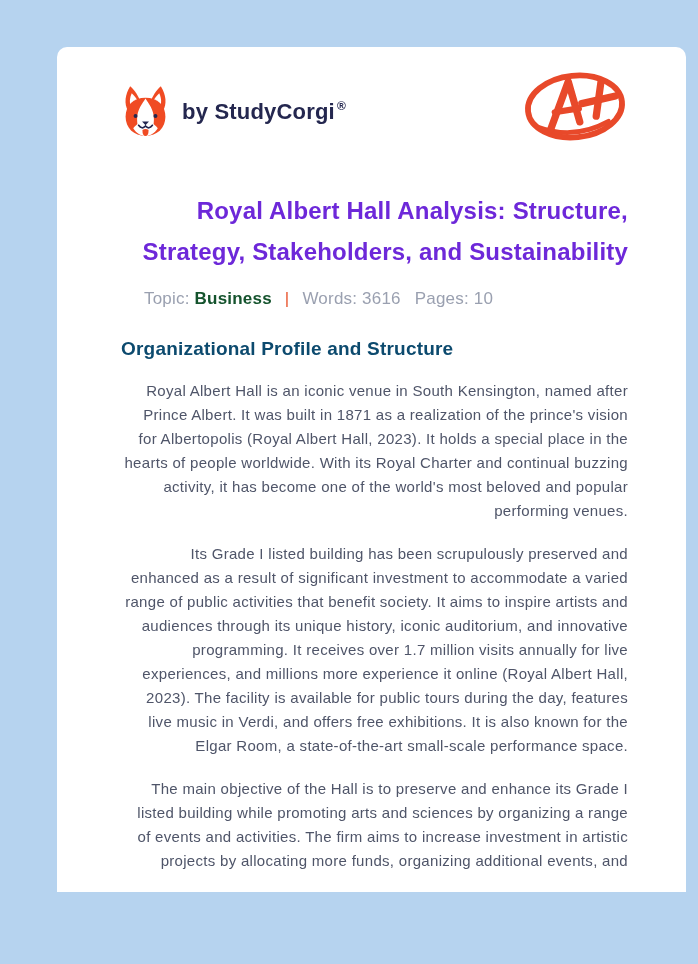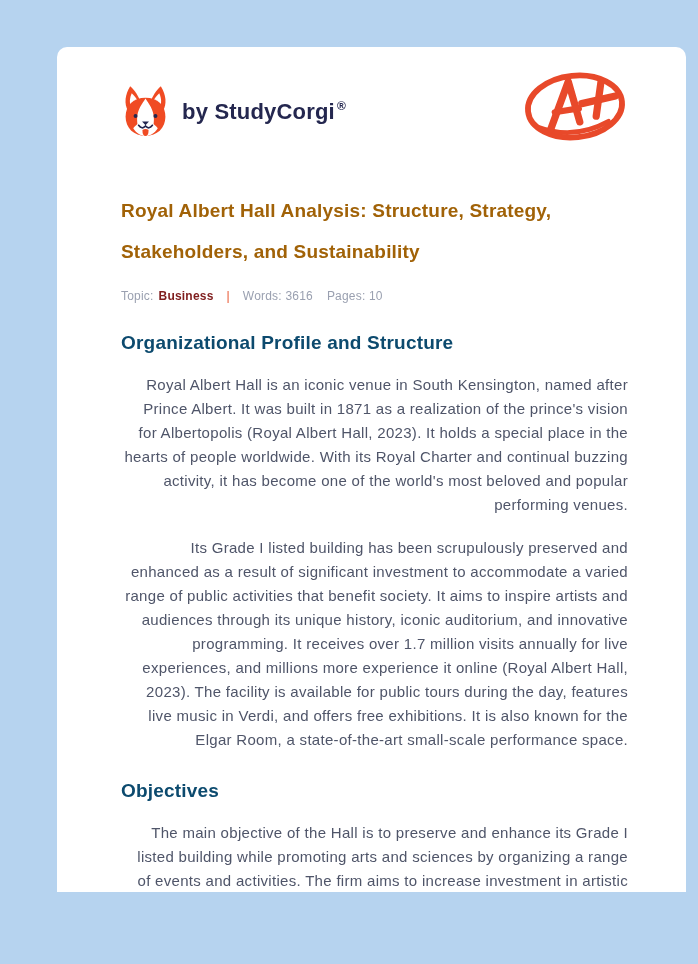--- a/index.html
+++ b/index.html
@@ -51,38 +51,40 @@
   .brand-reg {
     font-size: 12px;
     font-weight: bold;
     color: #24274f;
     vertical-align: super;
     margin-left: 2px;
   }
   .grade-badge { width: 106px; height: 79px; display: block; margin-top: -10px; }
   
   .doc-title {
-    font-size: 19px;
+    font-size: 24px;
     line-height: 41px;
     font-weight: bold;
-    color: #a16207;
+    color: #6d28d9;
     letter-spacing: 0.2px;
     margin-bottom: 17px;
     max-width: 510px;
+    text-align: right;
   }
   .meta-row {
     display: flex;
     align-items: center;
-    font-size: 12px;
+    font-size: 17px;
     color: #9aa0b0;
     letter-spacing: 0.2px;
     margin-bottom: 29px;
+    margin-left: 23px;
   }
   .meta-topic-label { color: #9aa0b0; }
-  .meta-topic-value { color: #7f1d1d; font-weight: bold; margin-left: 5px; }
+  .meta-topic-value { color: #14532d; font-weight: bold; margin-left: 5px; }
   .meta-sep { color: #e8542e; margin: 0 13px; }
   .meta-words { margin-right: 14px; }
   
   .section-heading {
     font-size: 19px;
     font-weight: bold;
     color: #0c4a6e;
     letter-spacing: 0.2px;
     margin: 28px 0 19px 0;
   }
@@ -151,17 +153,16 @@
       <span class="meta-topic-value">Business</span>
       <span class="meta-sep">|</span>
       <span class="meta-words">Words: 3616</span>
       <span class="meta-pages">Pages: 10</span>
     </div>
 
     <h2 class="section-heading" style="margin-top:0;">Organizational Profile and Structure</h2>
     <p class="body-para">Royal Albert Hall is an iconic venue in South Kensington, named after Prince Albert. It was built in 1871 as a realization of the prince's vision for Albertopolis (Royal Albert Hall, 2023). It holds a special place in the hearts of people worldwide. With its Royal Charter and continual buzzing activity, it has become one of the world's most beloved and popular performing venues.</p>
     <p class="body-para">Its Grade I listed building has been scrupulously preserved and enhanced as a result of significant investment to accommodate a varied range of public activities that benefit society. It aims to inspire artists and audiences through its unique history, iconic auditorium, and innovative programming. It receives over 1.7 million visits annually for live experiences, and millions more experience it online (Royal Albert Hall, 2023). The facility is available for public tours during the day, features live music in Verdi, and offers free exhibitions. It is also known for the Elgar Room, a state-of-the-art small-scale performance space.</p>
 
-    <h2 class="section-heading">Objectives</h2>
     <p class="body-para">The main objective of the Hall is to preserve and enhance its Grade I listed building while promoting arts and sciences by organizing a range of events and activities. The firm aims to increase investment in artistic projects by allocating more funds, organizing additional events, and</p>
 
   </div>
 </div>
 
 </body></html>

